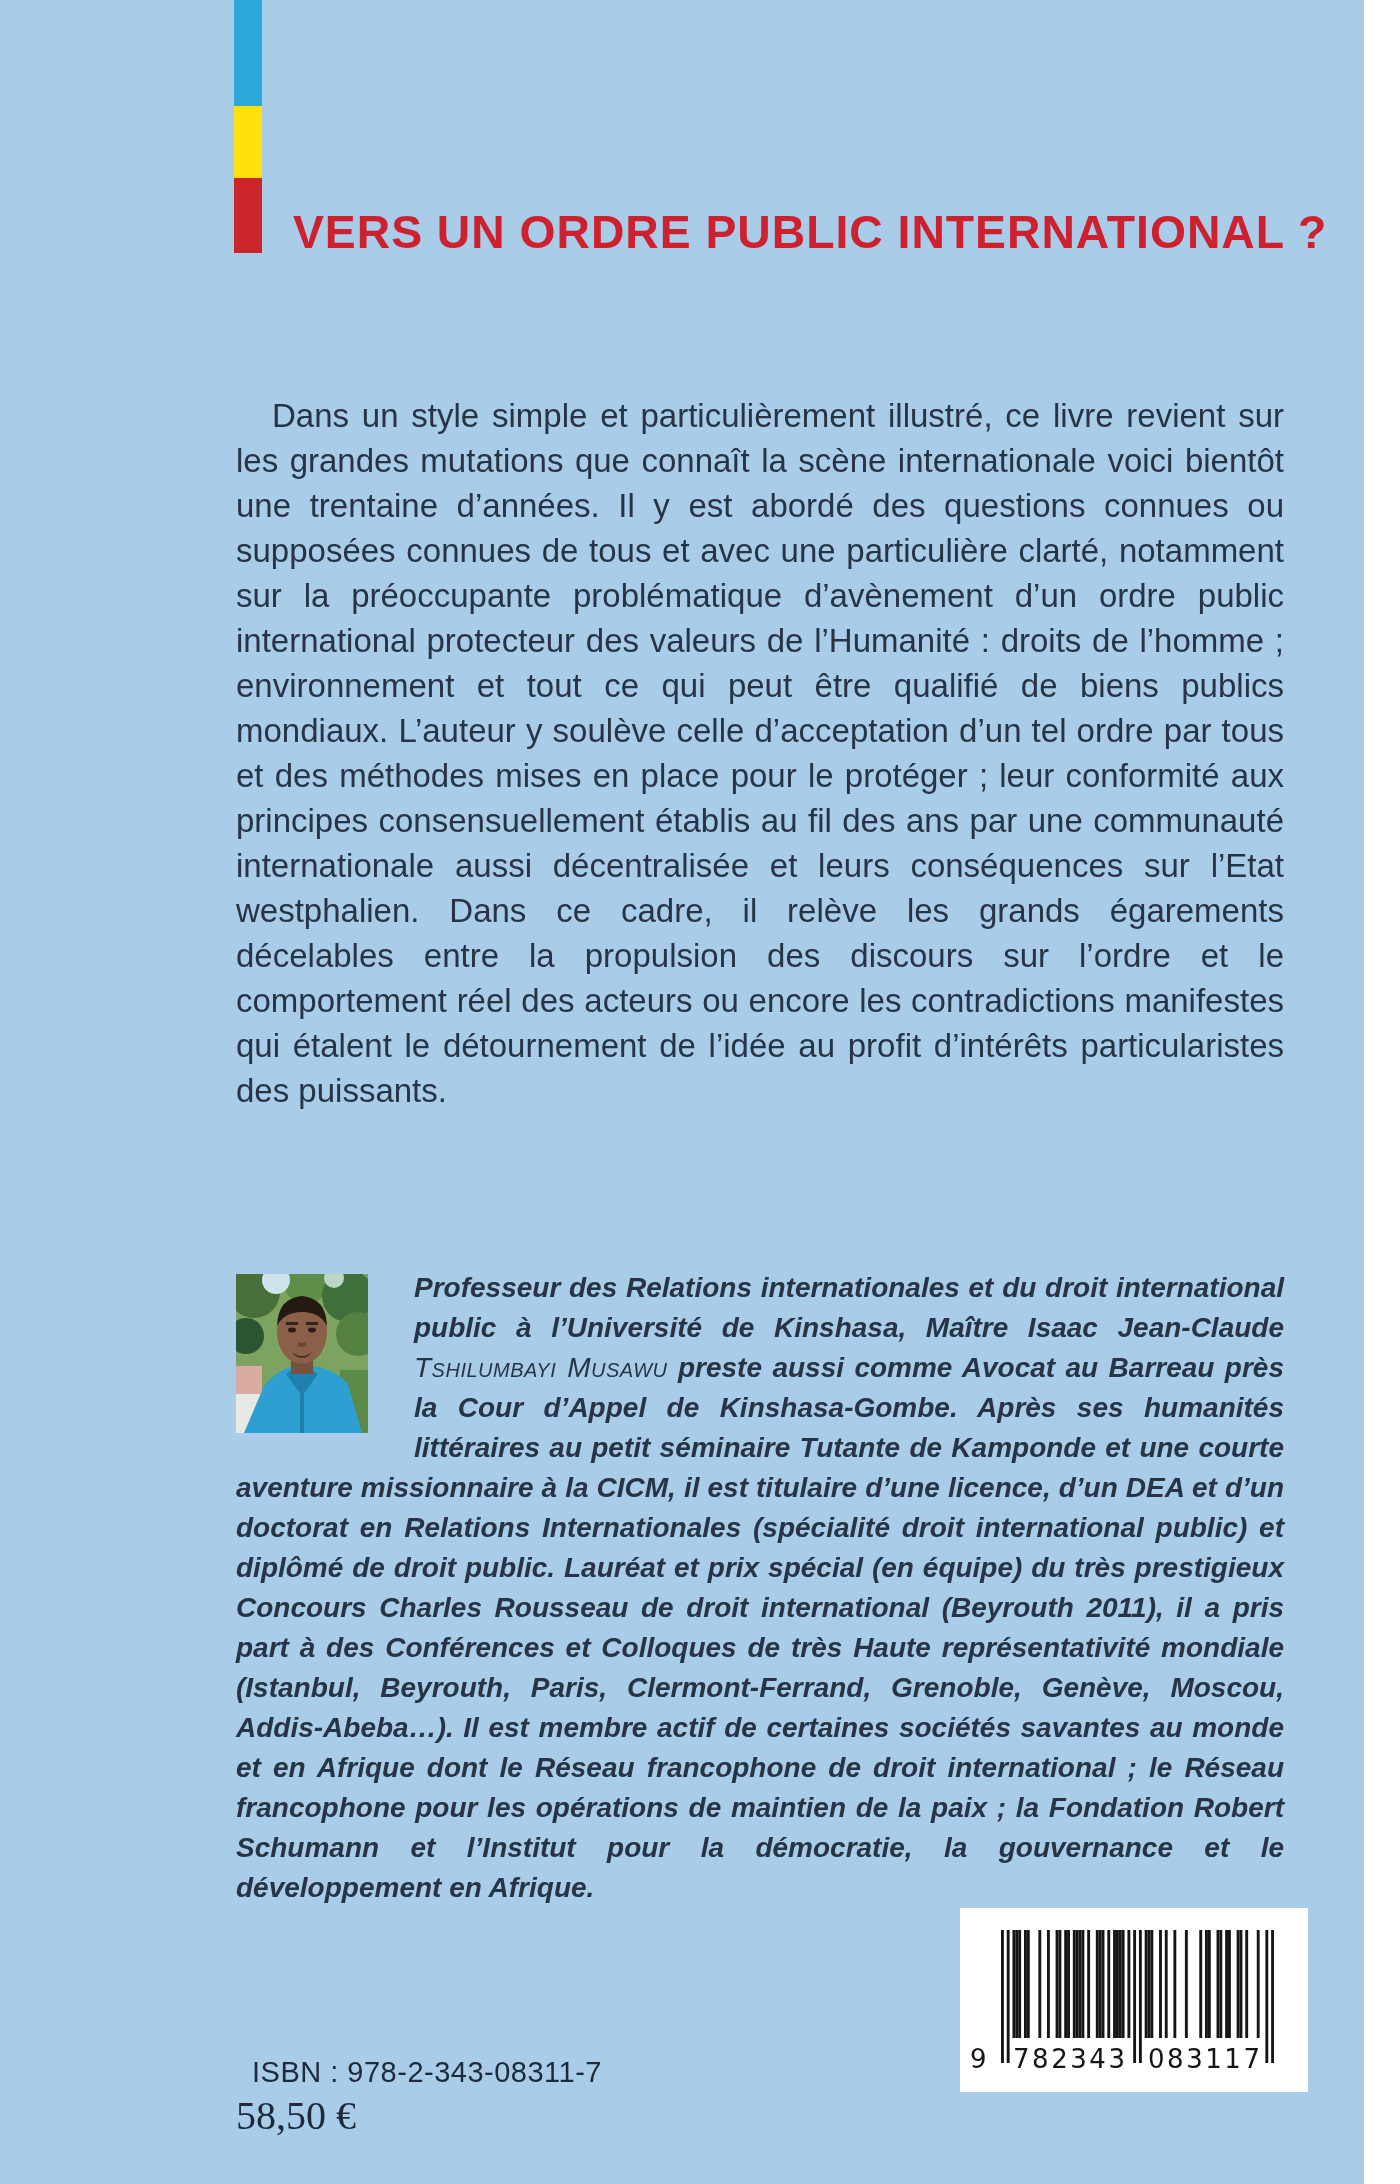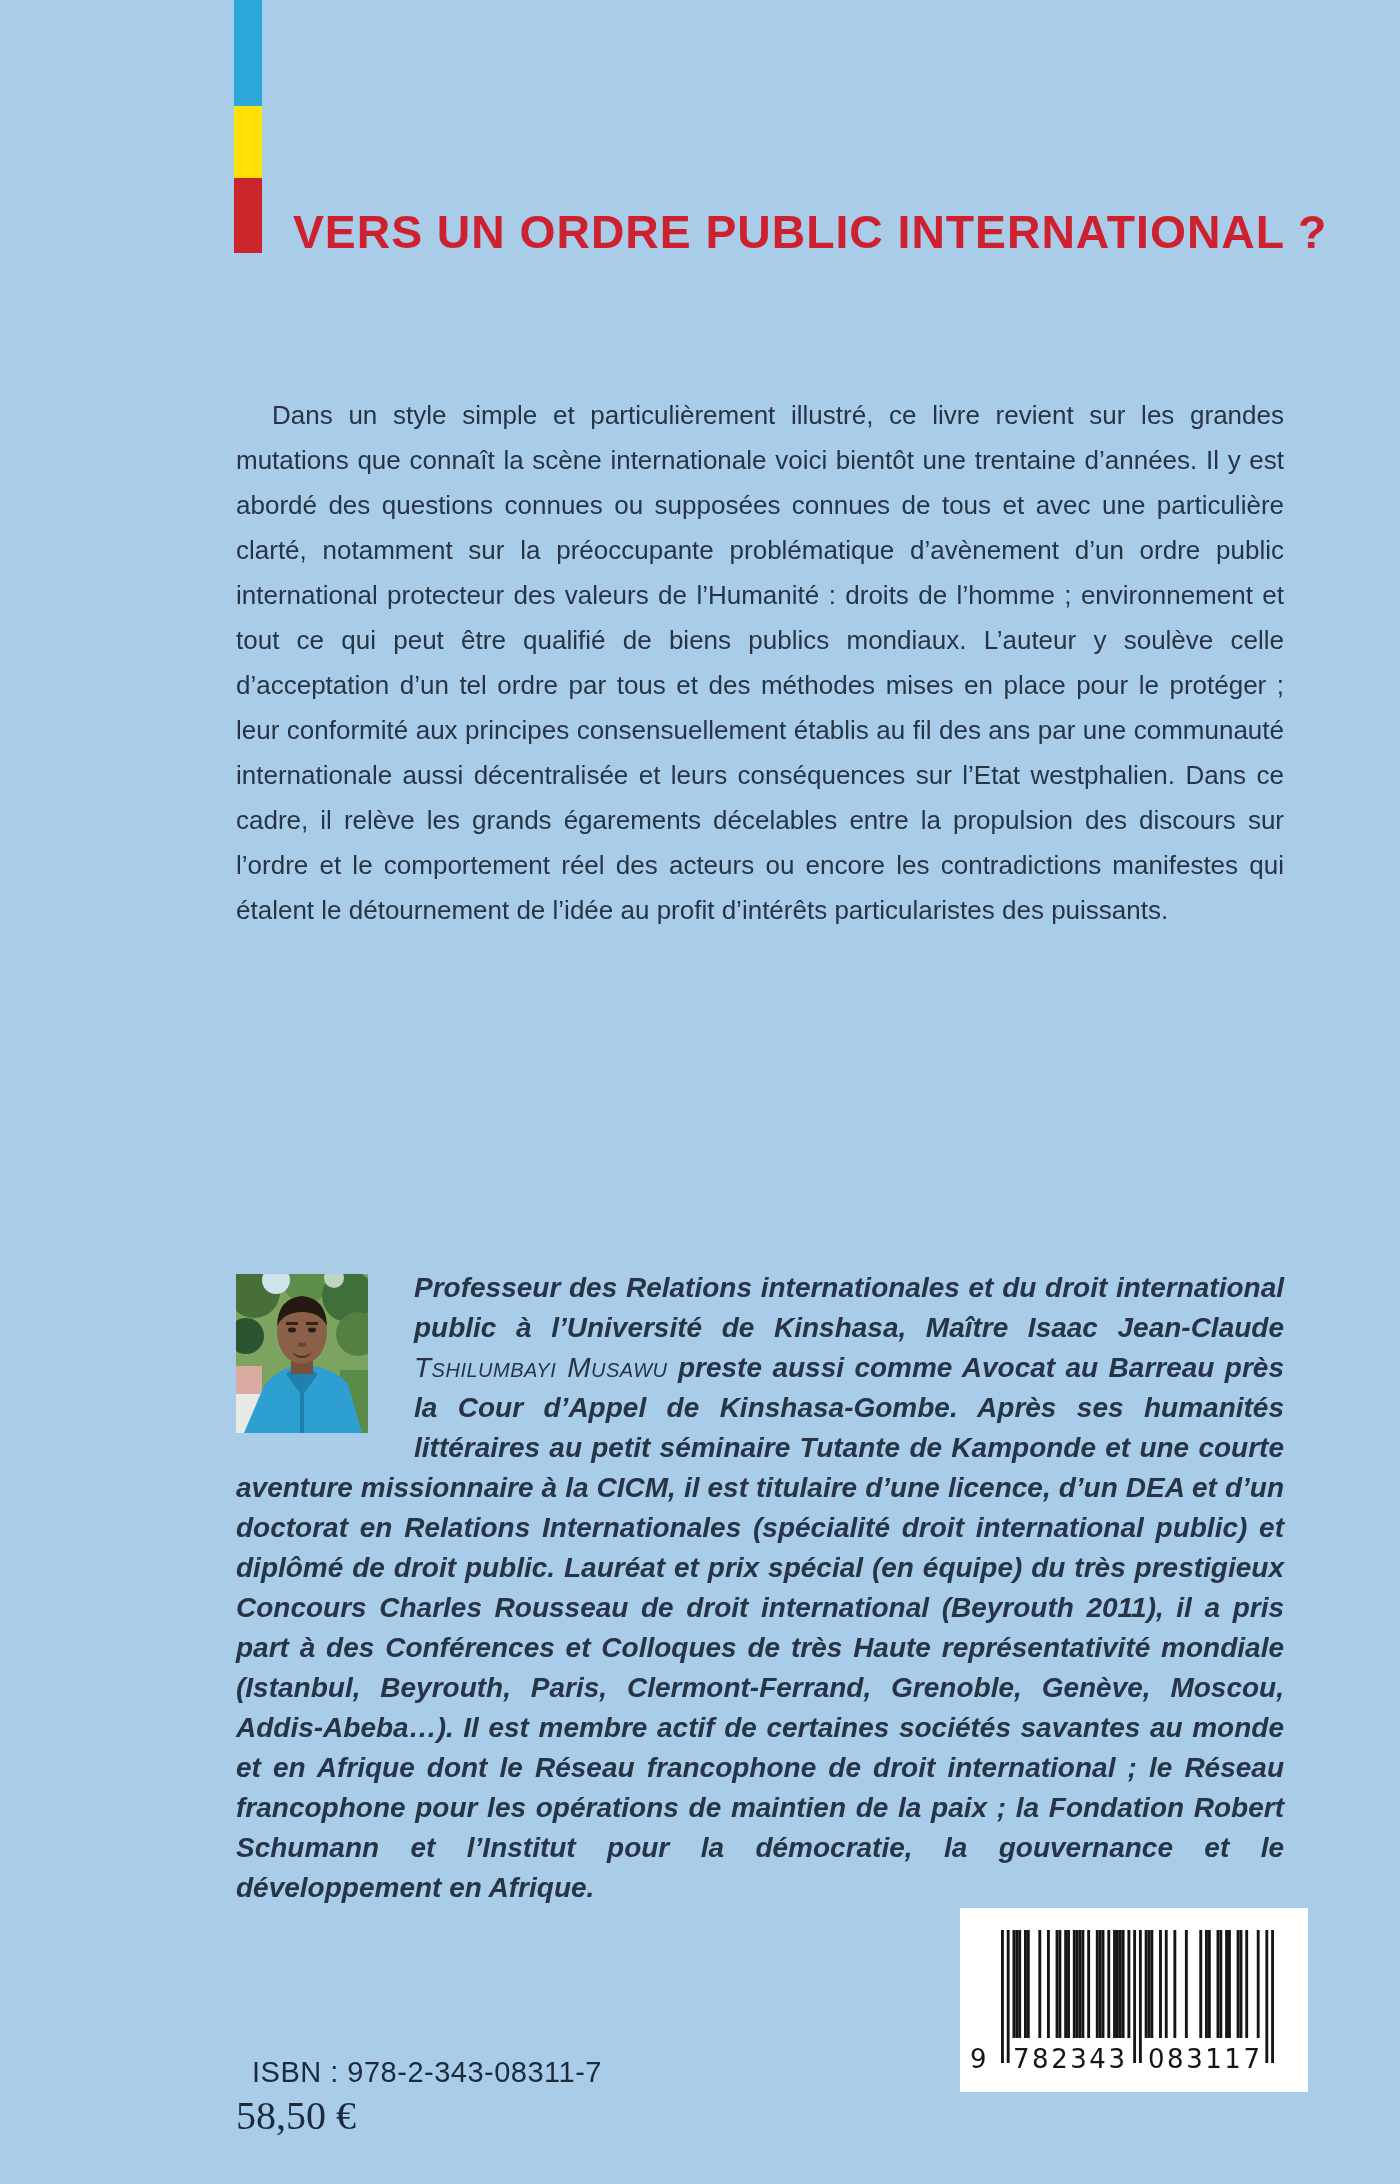--- a/index.html
+++ b/index.html
@@ -2,38 +2,38 @@
 <html style="--bg: #a9cce9; --title-red: #cd2130; --ink: #273445; --ink-dark: #1c2a3a; --flag-blue: #2ba7d9; --flag-yellow: #ffe10a; --flag-red: #c9252b;"><head>
 <meta charset="utf-8">
 <style>
   :root{
     --bg:#a9cce9; --title-red:#cd2130; --ink:#273445; --ink-dark:#1c2a3a;
     --flag-blue:#2ba7d9; --flag-yellow:#ffe10a; --flag-red:#c9252b;
   }
   html,body{margin:0;padding:0;}
   .page{
     position:relative; width:1364px; height:2184px; background:var(--bg);
-    overflow:hidden; font-family:"Liberation Sans",sans-serif; color:var(--ink);padding-left:37px;
+    overflow:hidden; font-family:"Liberation Sans",sans-serif; color:var(--ink);
   }
   
   .flag{position:absolute; left:234px; top:0; width:28px; height:253px;}
   .flag .seg{position:absolute; left:0; width:28px;}
   .flag .seg.blue{top:0; height:106px; background:var(--flag-blue);}
   .flag .seg.yellow{top:106px; height:72px; background:var(--flag-yellow);}
   .flag .seg.red{top:178px; height:75px; background:var(--flag-red);}
   
   .title{
     position:absolute; left:293px; top:204px; width:1100px;
     font-size:47px; font-weight:bold; letter-spacing:1px; color:var(--title-red);
     transform:scaleX(0.985); transform-origin:left; white-space:nowrap;
   }
   
   .synopsis{
     position:absolute; left:236px; top:393px; width:1048px;
-    font-size:26px; line-height:45px; text-align:justify; text-indent:36px;
+    font-size:33px; line-height:45px; text-align:justify; text-indent:36px;
     color:var(--ink);
   }
   
   .bio{
     position:absolute; left:236px; top:1268px; width:1048px;
     font-size:28px; line-height:40px; font-style:italic; text-align:justify;
     color:var(--ink);
   }
   .photo{
     float:left; width:132px; height:159px; margin:6px 46px 24px 0;

